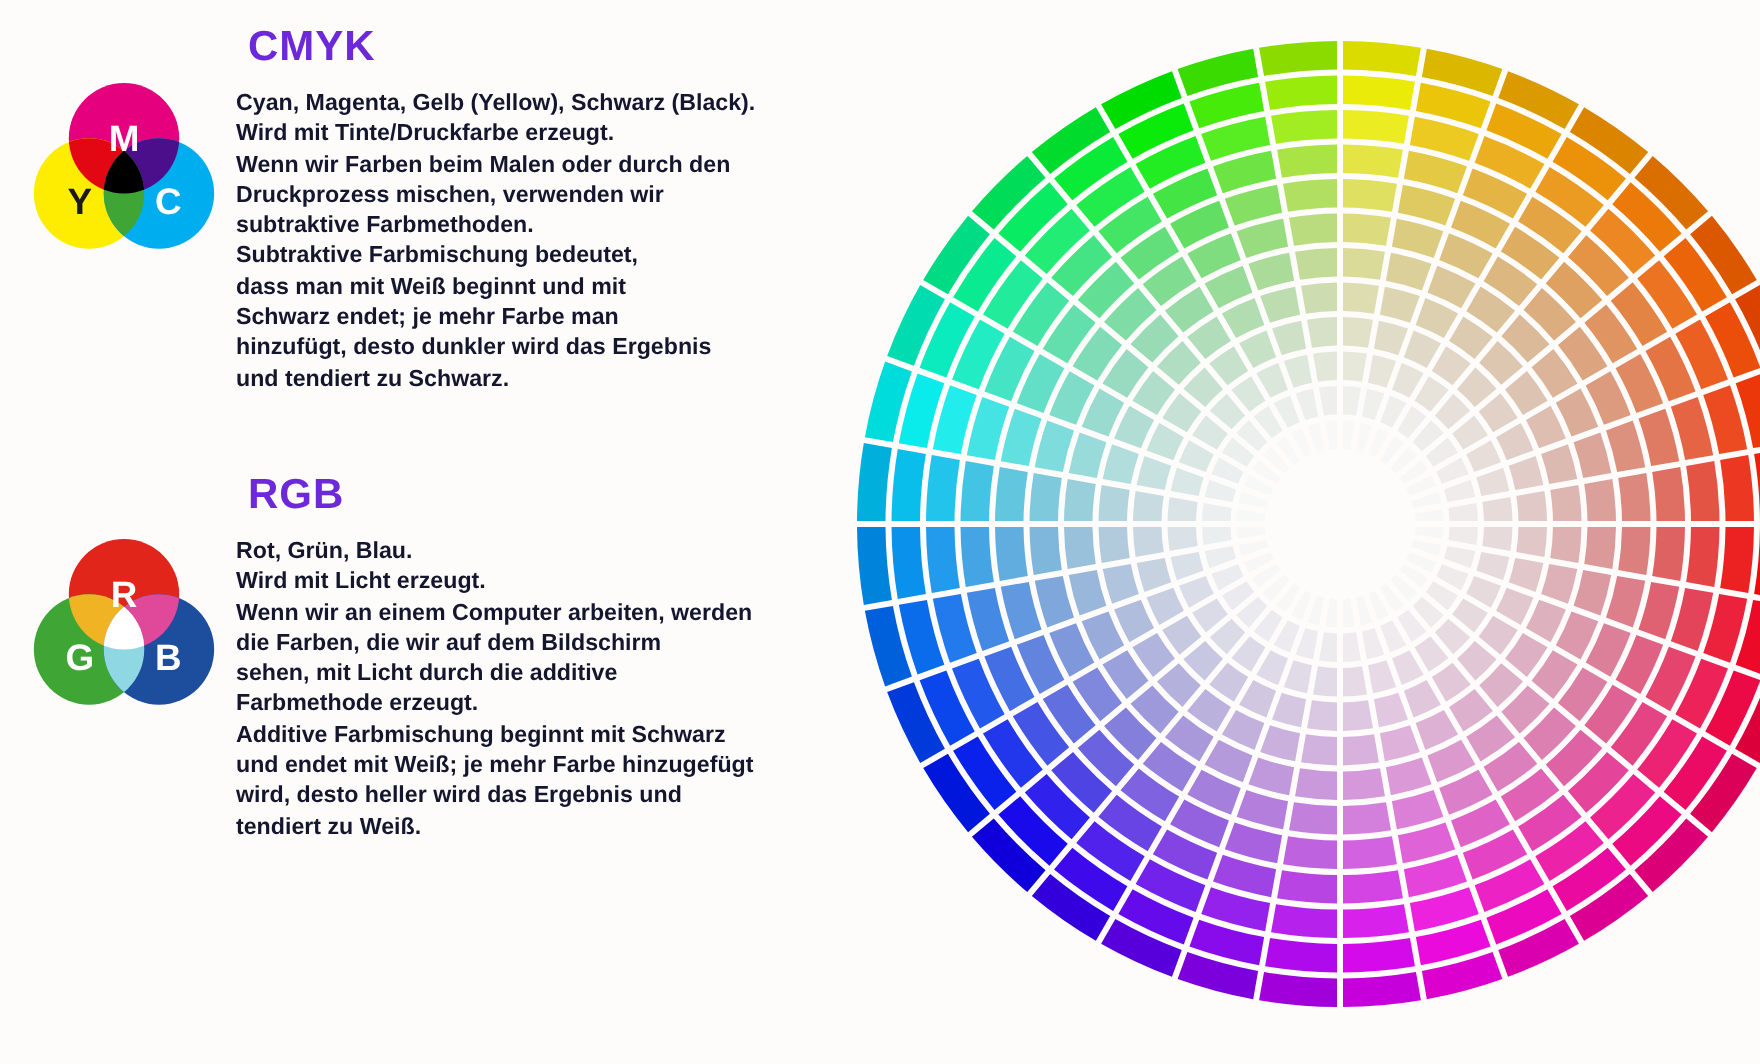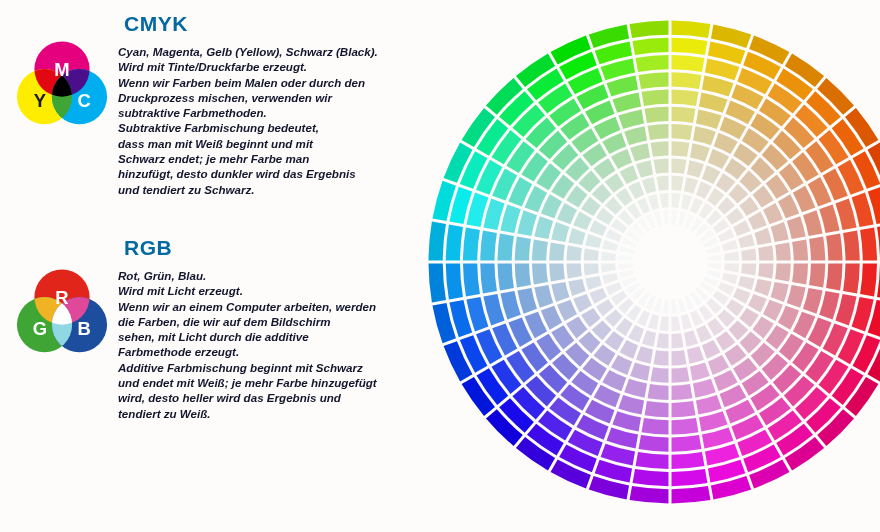--- a/index.html
+++ b/index.html
@@ -39,34 +39,33 @@
     height: 92px;
   }
   #rgb-block .venn { top: 32px; }
 
   .block-title {
     position: absolute;
     left: 124px;
     top: 4px;
     font-size: 21px;
     font-weight: bold;
-    color: #0369a1;
+    color: #6d28d9;
     letter-spacing: 0.5px;
   }
   .block-body {
     position: absolute;
     left: 118px;
     top: 36px;
     width: 288px;
     font-size: 11.6px;
     font-weight: bold;
     line-height: 15.3px;
     color: #14162e;
     white-space: pre-line;
-    font-style: italic;
   }
 
   
   #wheel-wrap {
     position: absolute;
     left: 398px;
     top: 0px;
     width: 482px;
     height: 532px;
   }

